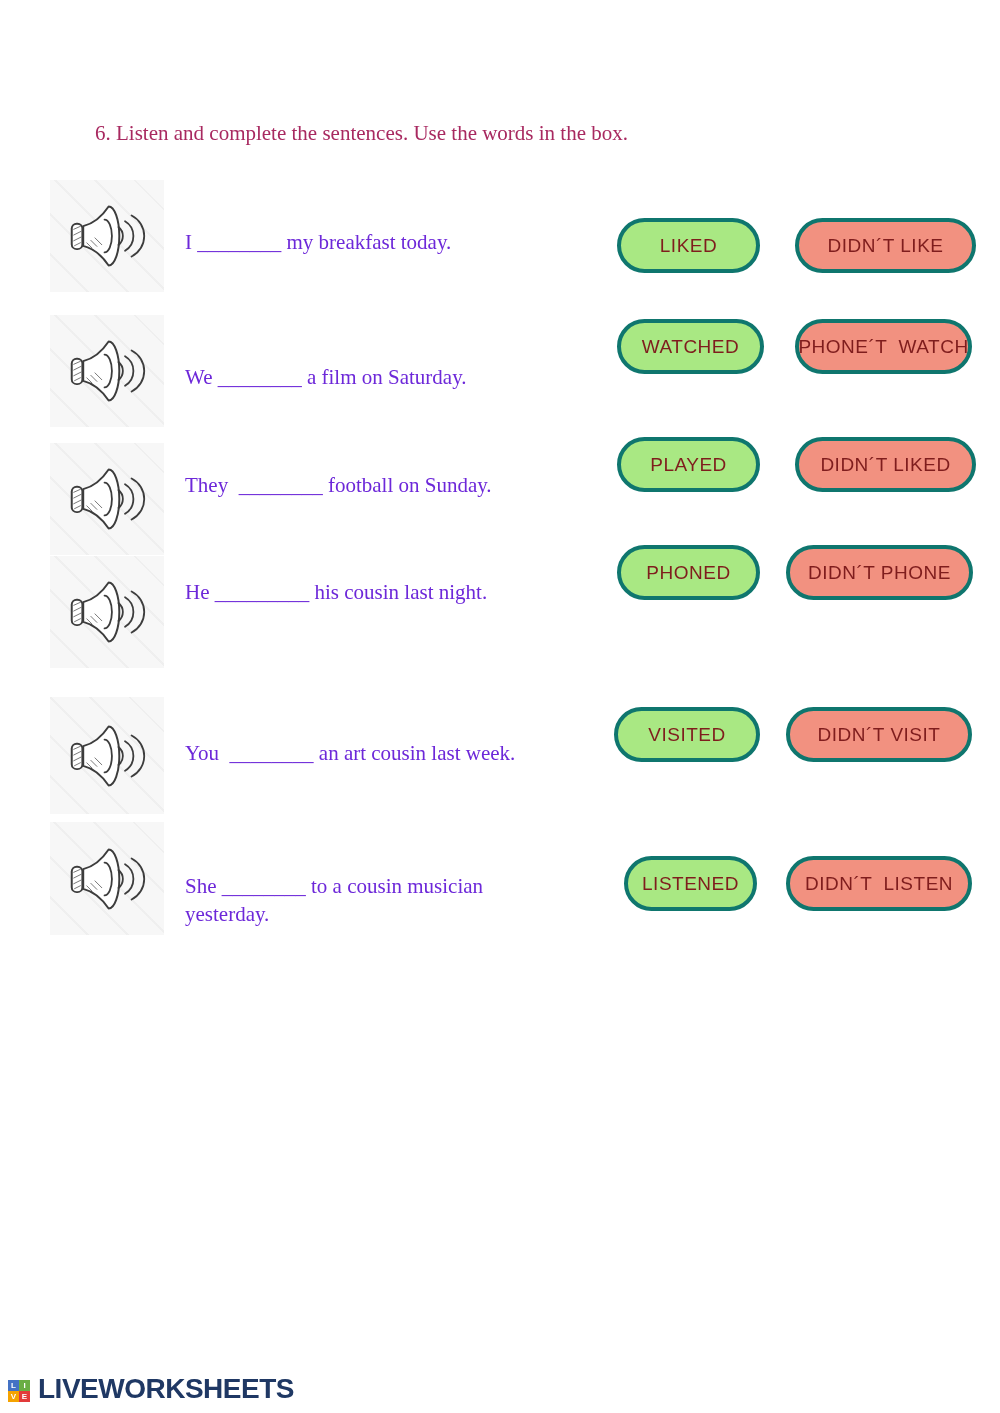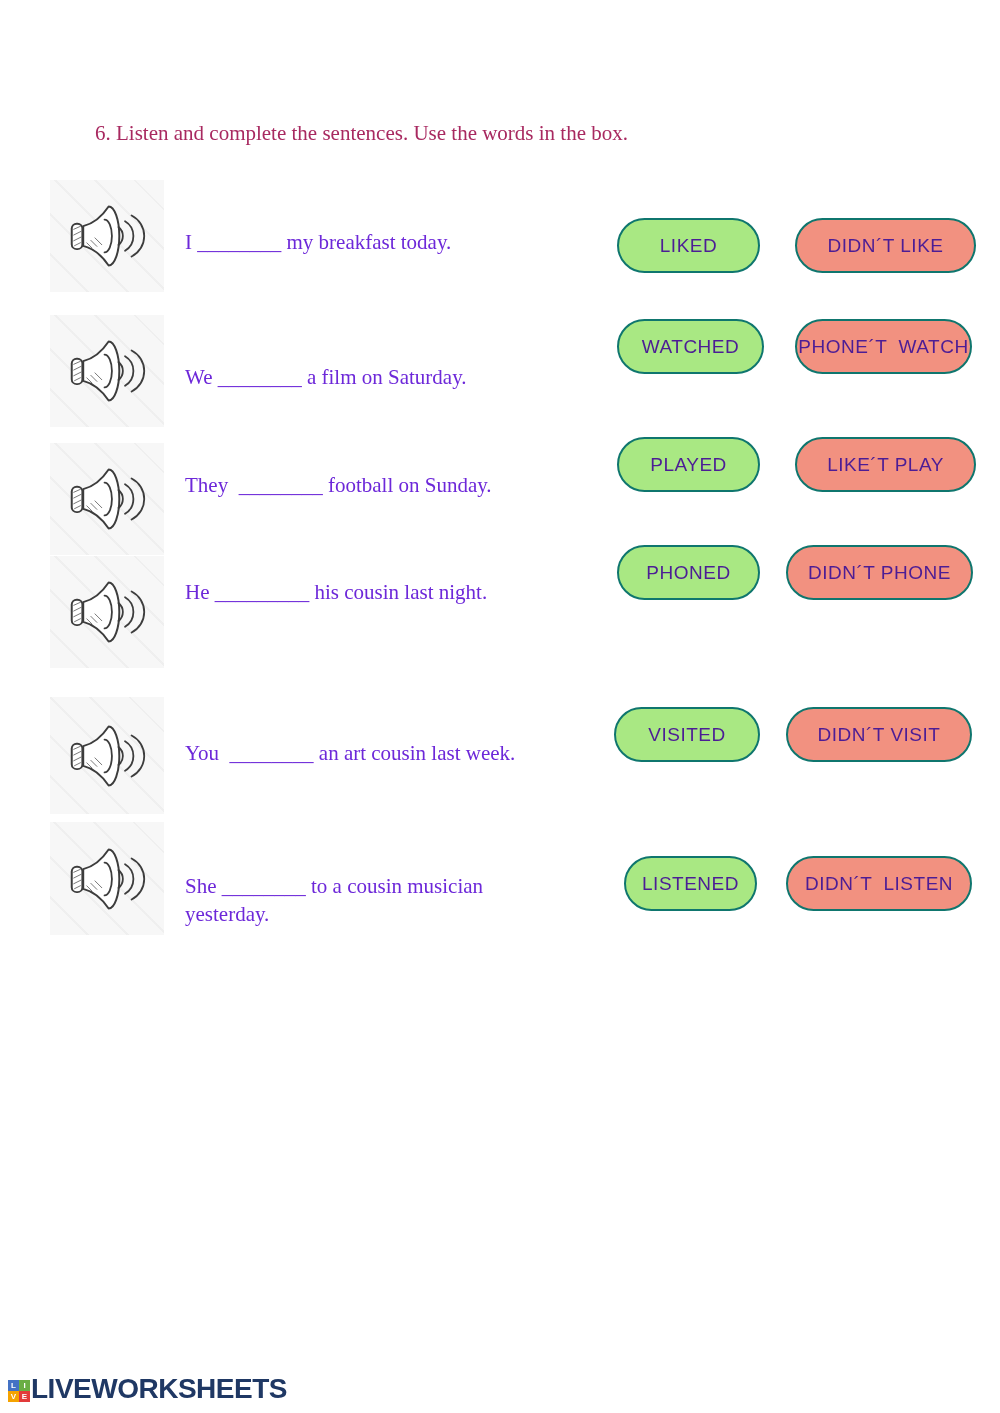--- a/index.html
+++ b/index.html
@@ -28,24 +28,24 @@
   .icon-box svg{display:block;}
   
   .sentence{
     position:absolute;left:185px;
     font-size:21px;line-height:28px;color:#6d28d9;
     white-space:pre;
   }
   
   .pill{
     position:absolute;height:55px;
-    border:2px solid #0f766e;border-radius:28px;
+    border:4px solid #0f766e;border-radius:28px;
     display:flex;align-items:center;justify-content:center;
     font-family:"Liberation Sans", sans-serif;
-    font-size:19px;color:#4c1d95;letter-spacing:0.5px;
+    font-size:19px;color:#7f1d1d;letter-spacing:0.5px;
     white-space:pre;cursor:pointer;box-sizing:border-box;
   }
   .pill-green{background:#a9e883;left:617px;width:143px;}
   .pill-red{background:#f29180;width:181px;}
 
   .r1 .icon-box{top:180px}  .r1 .sentence{top:228px}  .r1 .pill{top:218px}  .r1 .pill-red{left:795px}
   .r2 .icon-box{top:315px}  .r2 .sentence{top:363px}  .r2 .pill{top:319px}  .r2 .pill-green{width:147px}  .r2 .pill-red{left:795px;width:177px}
   .r3 .icon-box{top:443px}  .r3 .sentence{top:471px}  .r3 .pill{top:437px}  .r3 .pill-red{left:795px}
   .r4 .icon-box{top:556px}  .r4 .sentence{top:578px}  .r4 .pill{top:545px}  .r4 .pill-red{left:786px;width:187px}
   .r5 .icon-box{top:697px;height:117px}  .r5 .sentence{top:739px}  .r5 .pill{top:707px}  .r5 .pill-green{left:614px;width:146px}  .r5 .pill-red{left:786px;width:186px}
@@ -62,21 +62,21 @@
   }
   .logo-cell{
     display:flex;align-items:center;justify-content:center;
     font-family:"Liberation Sans", sans-serif;
     font-size:8px;font-weight:bold;color:#ffffff;line-height:1;
   }
   .lc-l{background:#4472c4}.lc-i{background:#6aae44}.lc-v{background:#f5a300}.lc-e{background:#e23a3a}
   .brand-text{
     font-family:"Liberation Sans", sans-serif;
     font-size:28px;font-weight:800;color:#1f3864;
-    letter-spacing:-0.5px;margin-left:1px;
+    letter-spacing:-0.5px;margin-left:8px;
   }
 </style>
 </head>
 <body>
 
 <div class="page">
 
   <div class="title">6. Listen and complete the sentences. Use the words in the box.</div>
 
   <div class="row r1">
@@ -147,21 +147,21 @@
           </g>
           <g stroke="#6a6a6a" stroke-width="1.1">
             <path d="M9,37 l9,-4 M9,44 l10,-5 M9,51 l10,-5 M10,57 l8,-4"></path>
             <path d="M25,53 l7,7 M30,50 l8,8 M35,47 l9,9"></path>
           </g>
         </svg>
       </span>
     </div>
     <div class="sentence">They  ________ football on Sunday.</div>
     <div class="pill pill-green">PLAYED</div>
-    <div class="pill pill-red">LIKE´T PLAY</div>
+    <div class="pill pill-red">DIDN´T LIKED</div>
   </div>
 
   <div class="row r4">
     <div class="icon-box">
       <span>
         <svg viewBox="0 0 100 90" width="82" height="74">
           <g fill="#ffffff" stroke="#3d3d3d" stroke-width="2.4" stroke-linecap="round" stroke-linejoin="round">
             <path d="M21,33 C33,30 44,21 52,9 A13,36 0 0 1 52,81 C44,69 33,60 21,57 Z"></path>
             <rect x="7" y="30" width="13" height="31" rx="6"></rect>
           </g>

